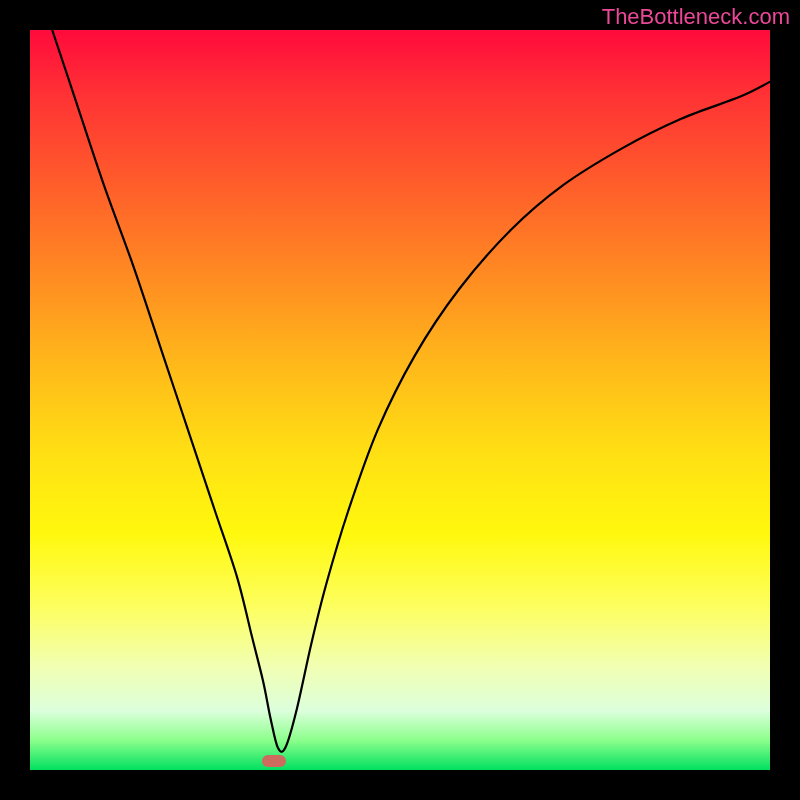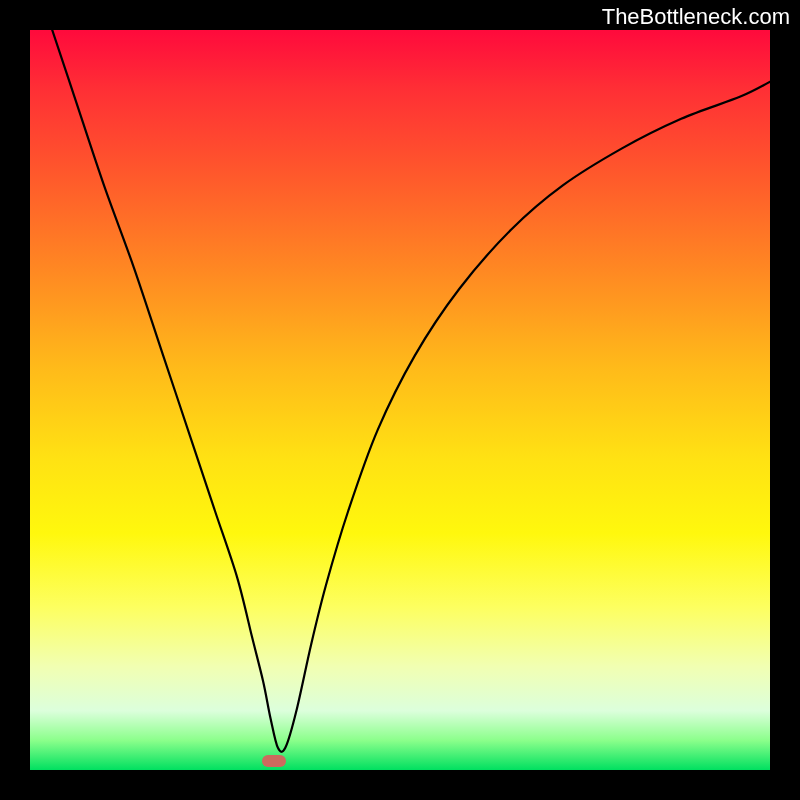--- a/index.html
+++ b/index.html
@@ -8,21 +8,21 @@
     height: 800px;
     background: #000;
     position: relative;
     overflow: hidden;
     font-family: Arial, Helvetica, sans-serif;
   }
   .watermark {
     position: absolute;
     top: 4px;
     right: 10px;
-    color: #ffffff;
+    color: #ec4899;
     font-size: 22px;
     font-weight: 500;
     z-index: 10;
     text-align: center;
   }
   .plot-area {
     position: absolute;
     top: 30px;
     left: 30px;
     width: 740px;

